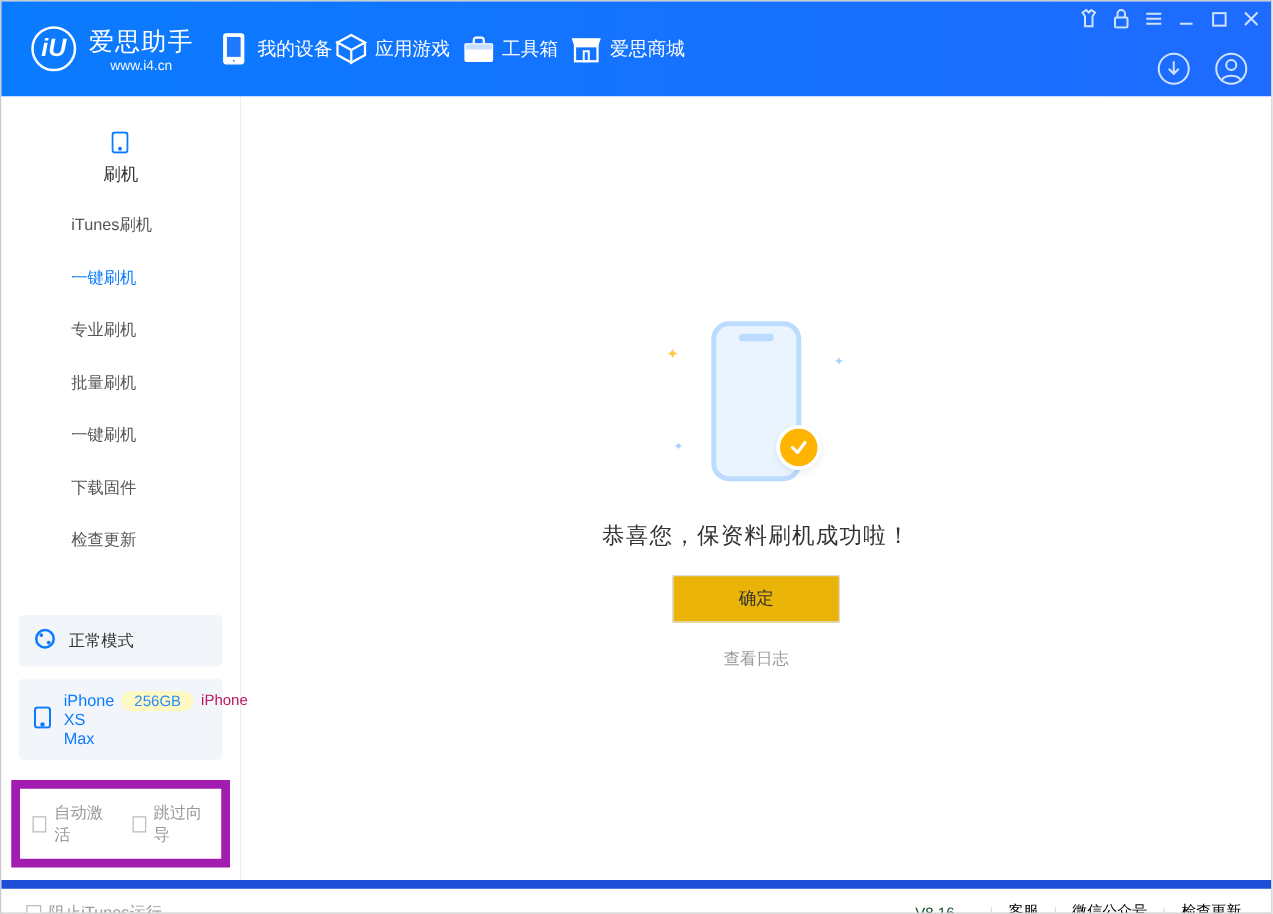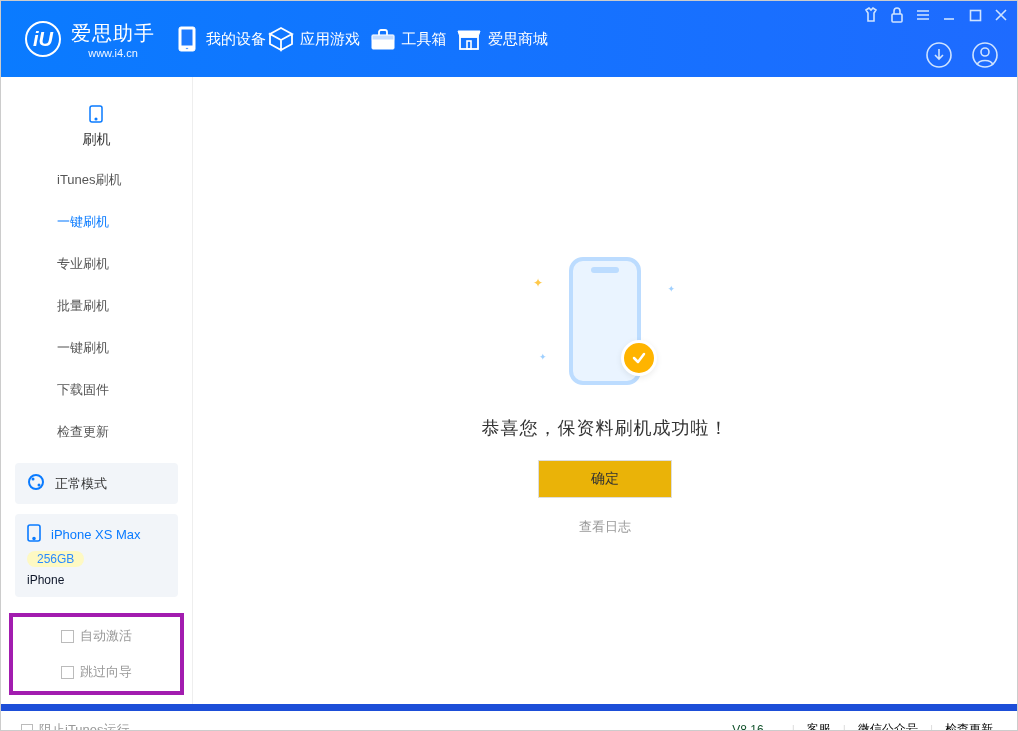--- a/index.html
+++ b/index.html
@@ -28,26 +28,26 @@
 .body-row { display: flex; height: calc(731px - 76px - 28px); }
 .sidebar { width: 192px; border-right: 1px solid #eee; display: flex; flex-direction: column; }
 .side-list { flex: 1; padding-top: 18px; }
 .side-group { display: flex; align-items: center; gap: 10px; padding: 10px 24px; color: #333; font-size: 14px; flex-direction: column; }
 .side-item { padding: 12px 0 12px 56px; font-size: 13px; color: #555; cursor: pointer; }
 .side-item.active { color: #0a7bff; }
 .side-group .gicon { width: 16px; height: 16px; color: #888; }
 
 .side-bottom { padding: 10px 14px 0; }
 .mode-card, .dev-card { background: #f2f5f9; border-radius: 4px; padding: 10px 12px; margin-bottom: 10px; font-size: 13px; color: #333; display: flex; align-items: center; gap: 10px; }
-.dev-card { flex-direction: column; align-items: flex-start; gap: 6px; }
+.dev-card { flex-direction: row; align-items: flex-start; gap: 6px; }
 .dev-row1 { display: flex; align-items: center; gap: 10px; color: #0a7bff; font-weight: 500; }
 .cap-pill { display: inline-block; background: #fef9c3; color: #2a8bff; border-radius: 10px; padding: 1px 10px; font-size: 12px; }
-.dev-sub { color: #0f172a; font-size: 12px; }
-
-.highlight-box { border: 4px solid #a21caf; margin: 6px 8px 10px; padding: 10px 10px; display: flex; gap: 18px; align-items: center; flex-direction: column; }
+.dev-sub { color: #be185d; font-size: 12px; }
+
+.highlight-box { border: 7px solid #a21caf; margin: 6px 8px 10px; padding: 10px 10px; display: flex; gap: 18px; align-items: center; }
 .chk { display: flex; align-items: center; gap: 6px; font-size: 13px; color: #999; cursor: pointer; }
 .chk .box { width: 13px; height: 13px; border: 1px solid #bbb; background: #fff; }
 
 
 .main { flex: 1; display: flex; flex-direction: column; align-items: center; justify-content: center; gap: 20px; }
 .illus { position: relative; width: 200px; height: 150px; display: flex; align-items: center; justify-content: center; }
 .phone { width: 72px; height: 128px; border: 4px solid #bcdcff; border-radius: 14px; background: #eaf4ff; position: relative; }
 .phone::before { content: ""; position: absolute; top: 6px; left: 50%; transform: translateX(-50%); width: 28px; height: 6px; background: #bcdcff; border-radius: 3px; }
 .check-badge { position: absolute; right: 48px; bottom: 20px; width: 36px; height: 36px; border-radius: 50%; background: #ffb400; border: 3px solid #fff; display: flex; align-items: center; justify-content: center; box-shadow: 0 2px 6px rgba(0,0,0,.08); }
 .sparkle { position: absolute; color: #ffc94a; font-size: 12px; }

